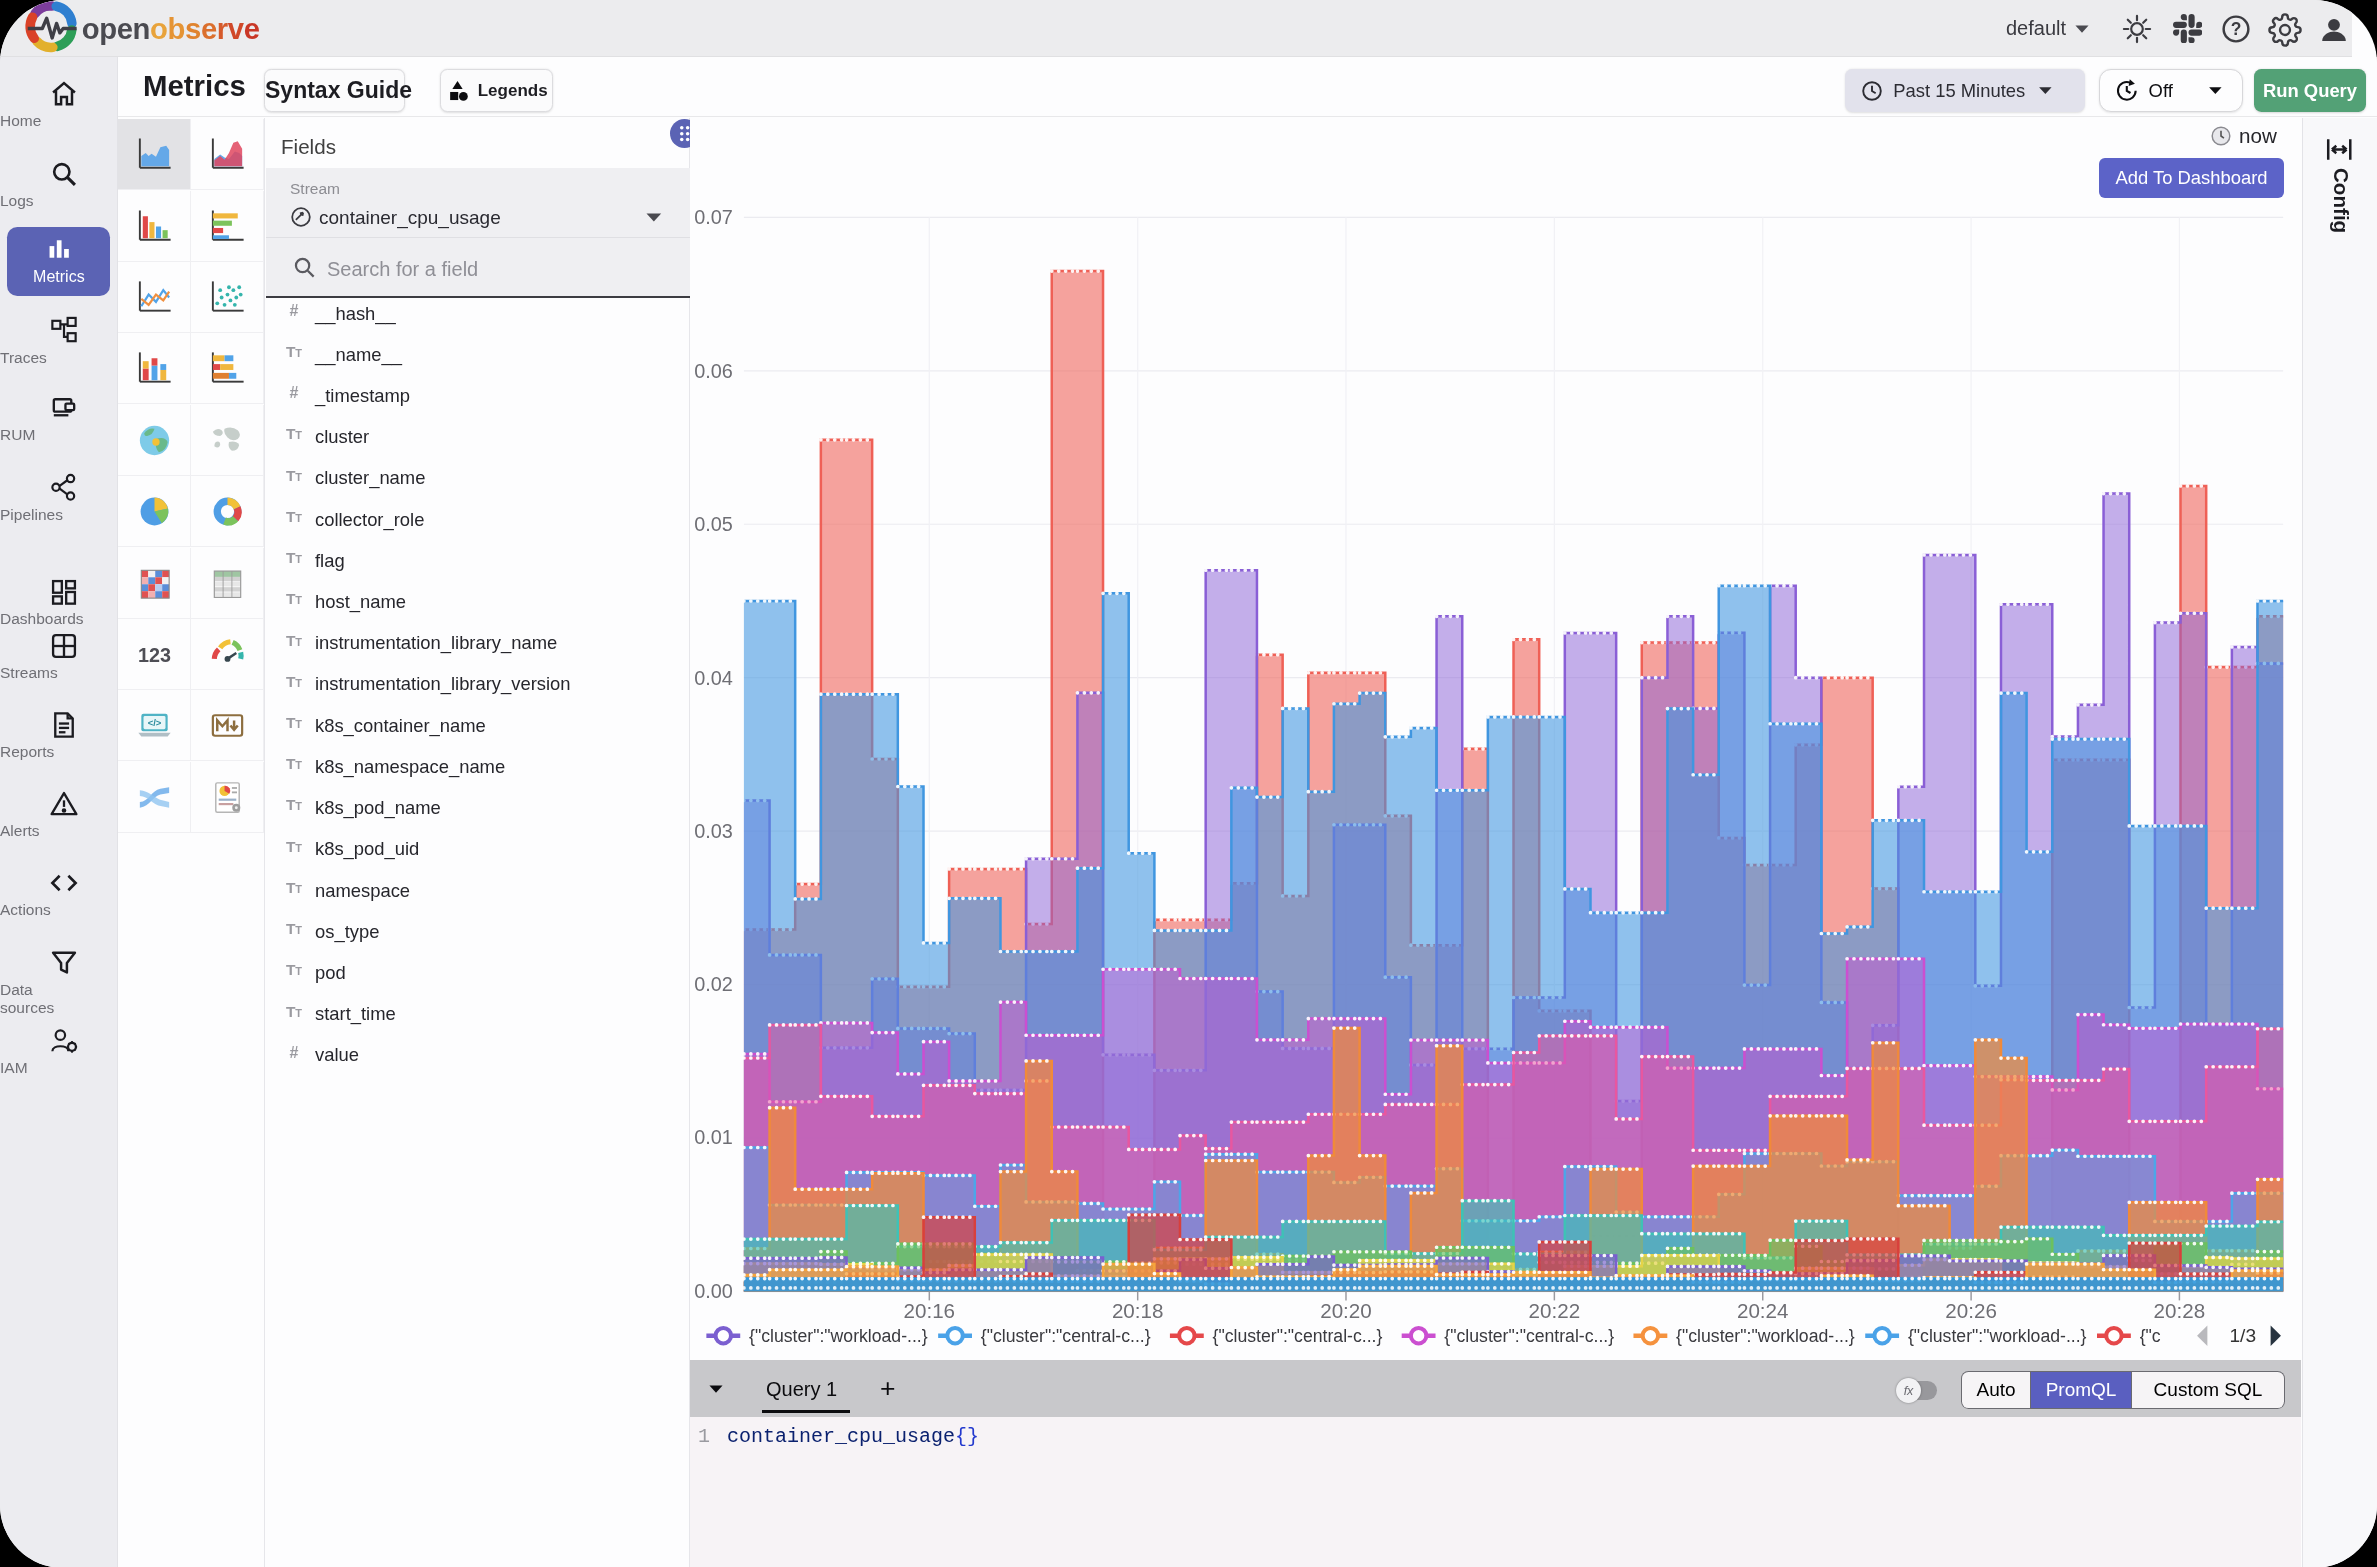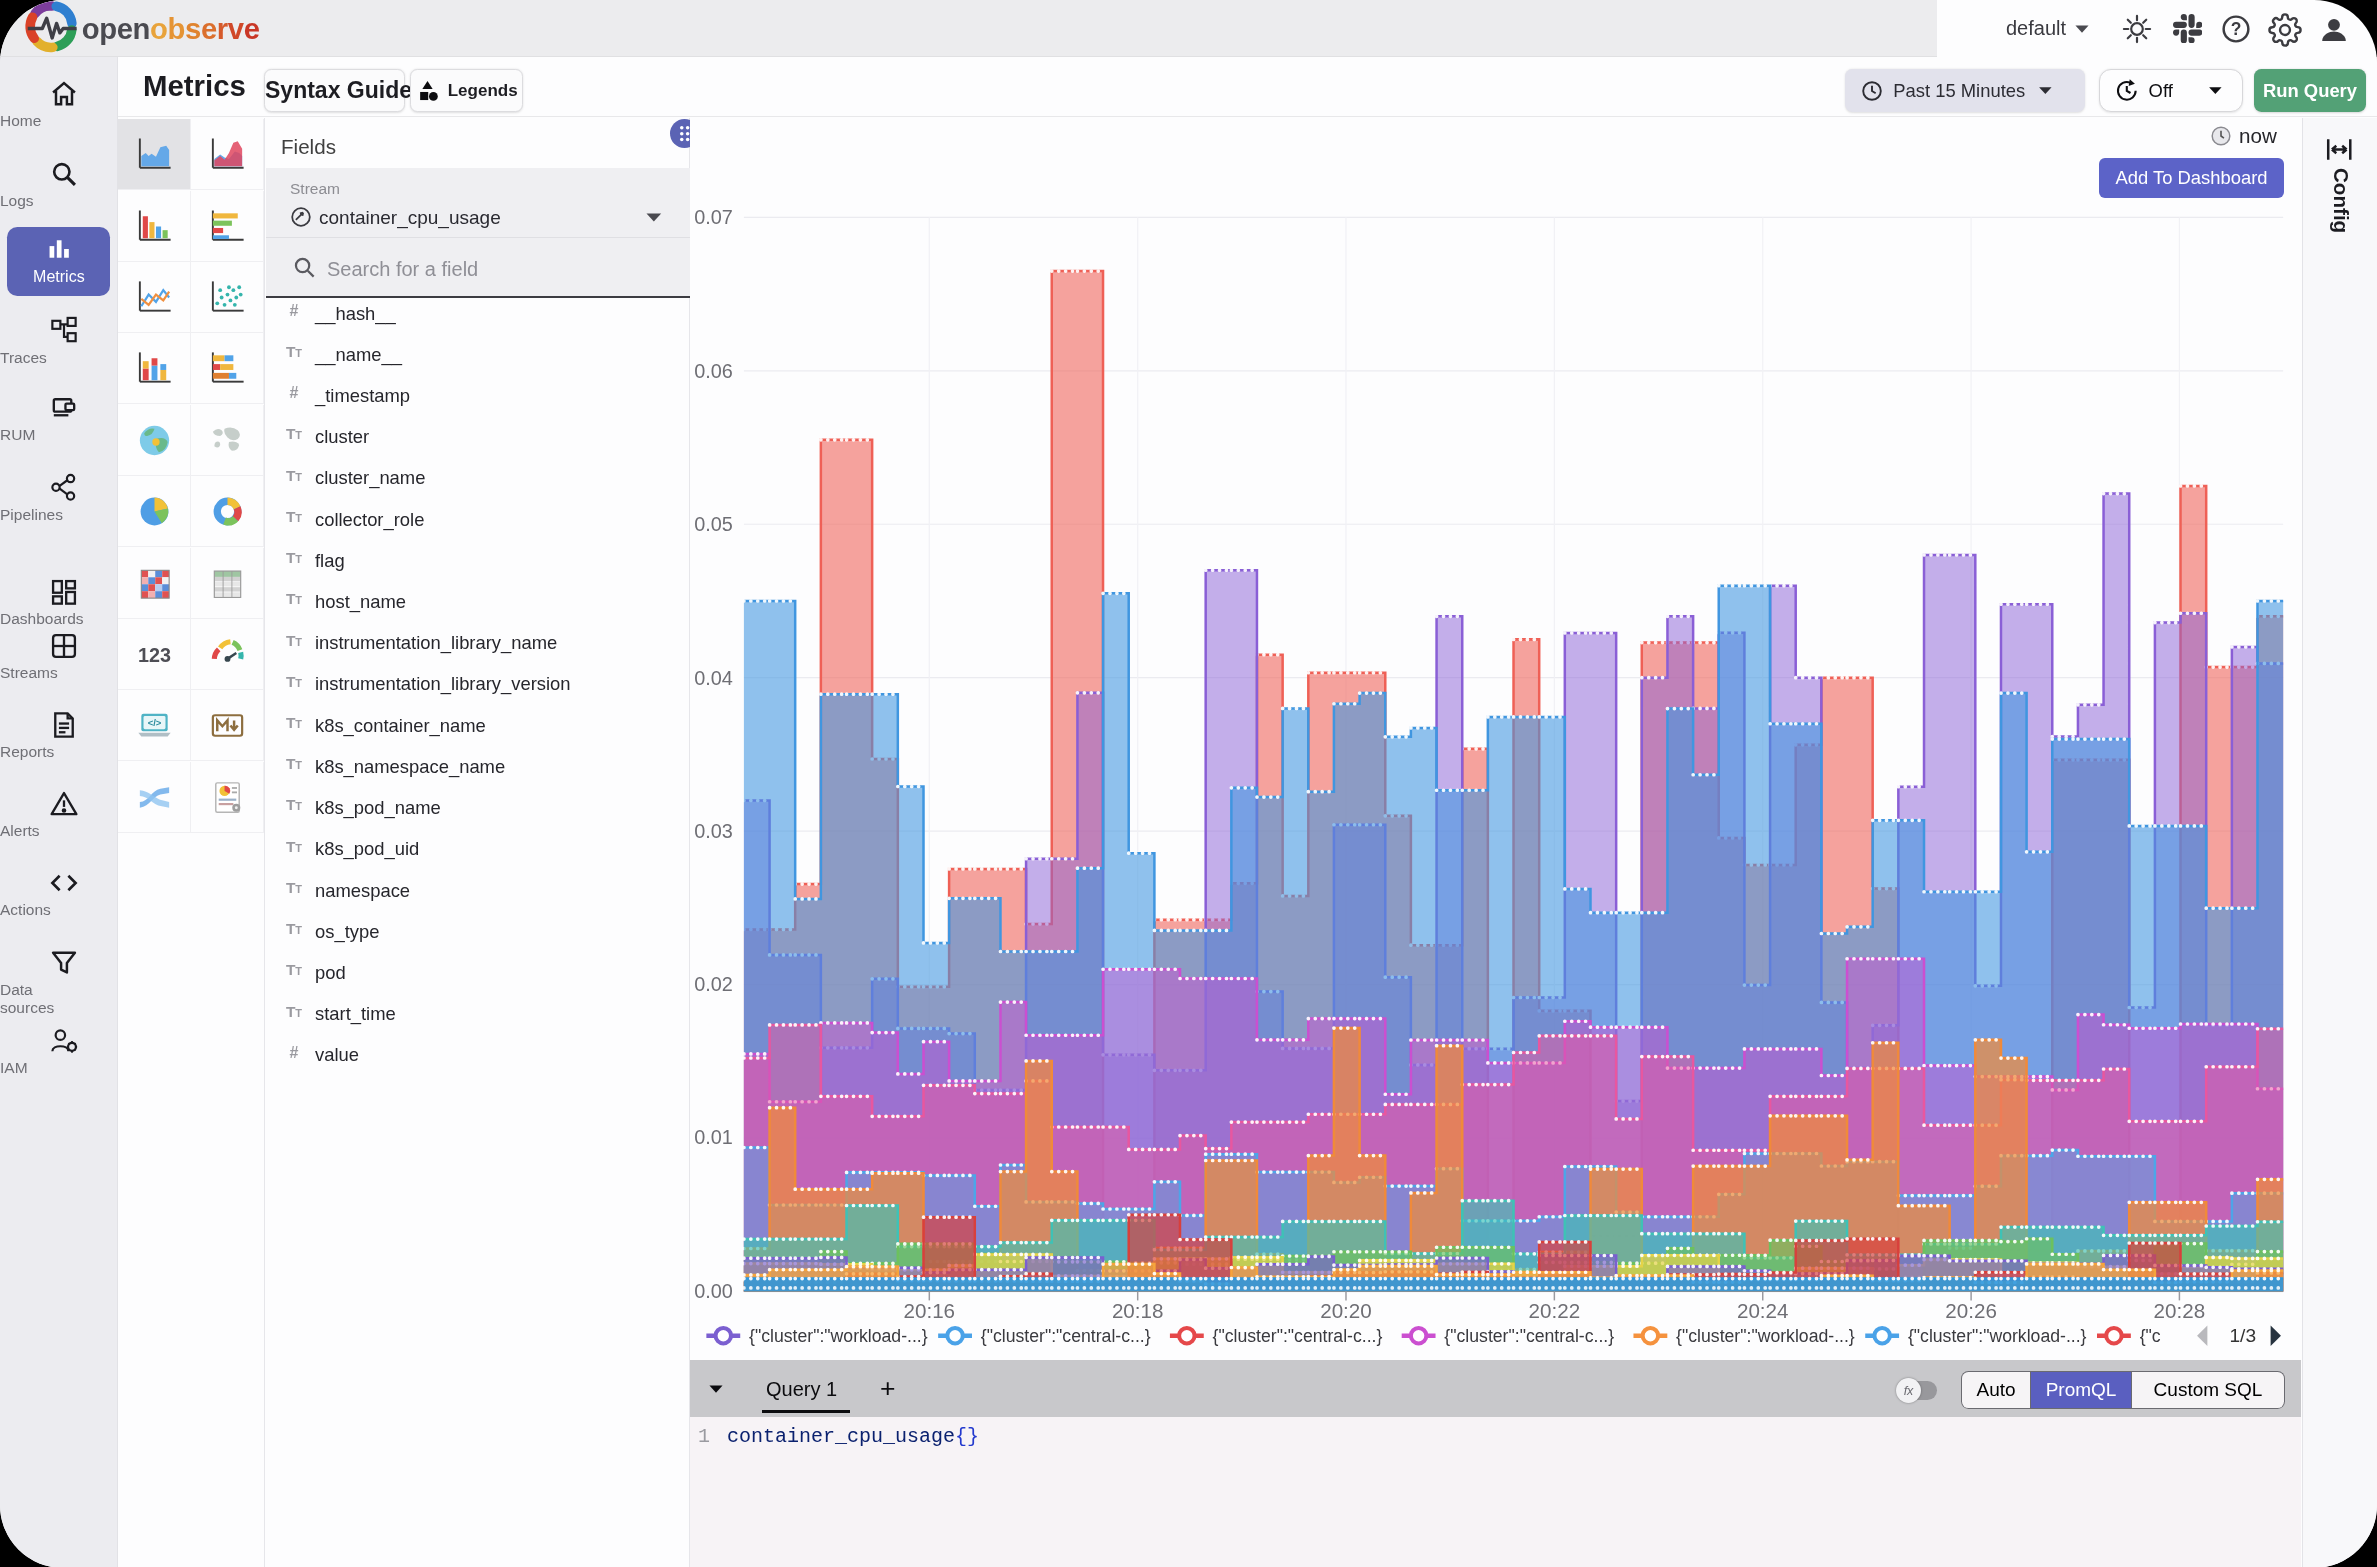--- a/index.html
+++ b/index.html
@@ -1,17 +1,17 @@
 <!DOCTYPE html>
 <html style="font-size:11.8px"><head><meta charset="utf-8"><style>
 *{margin:0;padding:0;box-sizing:border-box}
 html,body{width:2377px;height:1568px;background:#000;font-family:"Liberation Sans",sans-serif;overflow:hidden}
 .app{position:absolute;left:0;top:0;width:2377px;height:1568px;background:#fdfdfe;border-radius:63px;overflow:hidden}
 .abs{position:absolute}
-.topbar{left:0;top:0;width:1937px;height:57px;background:#ececee;border-bottom:0.7px solid #e0e0e2}
+.topbar{left:0;top:0;width:2352px;height:57px;background:#ececee;border-bottom:0.7px solid #e0e0e2}
 .toolbar{left:118px;top:57px;width:2260px;height:60px;background:#fdfdfe;border-bottom:1.5px solid #e8e8ea}
 .sidebar{left:0;top:57px;width:118px;height:1510px;background:#ececf0;border-right:0.7px solid #e2e2e6}
 .picker{left:118px;top:118px;width:147px;height:1450px;background:#fdfdfe;border-right:0.7px solid #e6e6ea}
 .fields{left:265px;top:118px;width:425px;height:1450px;background:#fdfdfe;border-right:0.7px solid #e6e6ea}
 .chartpanel{left:690px;top:118px;width:1611px;height:1450px;background:#fdfdfe}
 .config{left:2302px;top:118px;width:76px;height:1450px;background:#f8f8fa;border-left:0.7px solid #e3e3e7}
 .sideitem{position:absolute;left:0;width:128px;text-align:left}
 .sideitem .lbl{font-size:15.5px;color:#6f6f75;line-height:17.7px;margin-top:2.2px}
 .sideitem svg{display:block;margin:0 auto}
 .active-item{position:absolute;left:7.4px;width:103px;top:227px;height:69px;background:#5b63b4;border-radius:10.3px;text-align:center;color:#fff}
@@ -70,21 +70,21 @@
  <div class="abs toolbar"></div>
 
 <div class="abs" style="left:143px;top:69px;font-size:29.4px;font-weight:600;color:#1c1c21">Metrics</div>
 <div class="btn" style="left:264px;top:69px;width:141px;height:43px;white-space:nowrap">
  <svg width="25" height="25" viewBox="0 0 34 34">
         <circle cx="17" cy="17" r="16" fill="#0c0c0f"></circle>
         <text x="17" y="25" text-anchor="middle" font-size="21" font-weight="700" fill="#fff">?</text>
       </svg>
  <span style="font-size:23px;margin-left:8px">Syntax Guide</span>
 </div>
-<div class="btn" style="left:410px;top:69px;width:113px;height:43px">
+<div class="btn" style="left:440px;top:69px;width:113px;height:43px">
  <svg width="25" height="25" viewBox="0 0 34 34" fill="#0c0c0f">
         <path d="M17 4 L24 15 H10 Z"></path>
         <rect x="7" y="19" width="11" height="11"></rect>
         <circle cx="25" cy="25" r="6"></circle>
       </svg>
  <span style="font-size:17px;margin-left:7.4px">Legends</span>
 </div>
 <div class="abs" style="left:1845px;top:69px;width:240px;height:43px;background:#e2e2ec;border-radius:7.4px;display:flex;align-items:center;box-shadow:0 0.7px 2.2px rgba(0,0,0,.12)">
  <svg width="22" height="22" viewBox="0 0 30 30" style="margin-left:16px" fill="none" stroke="#2c2c33" stroke-width="2.6">
         <circle cx="15" cy="15" r="12"></circle>

